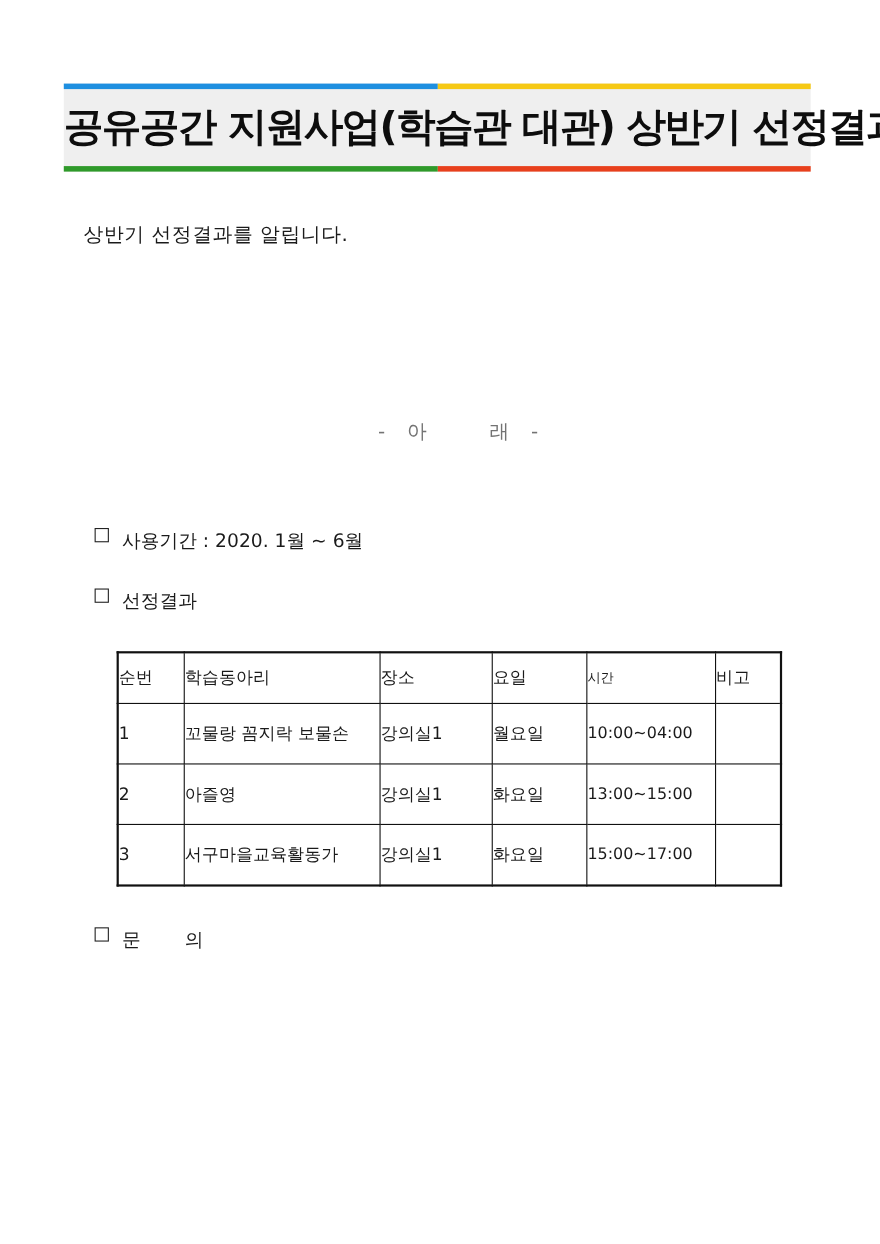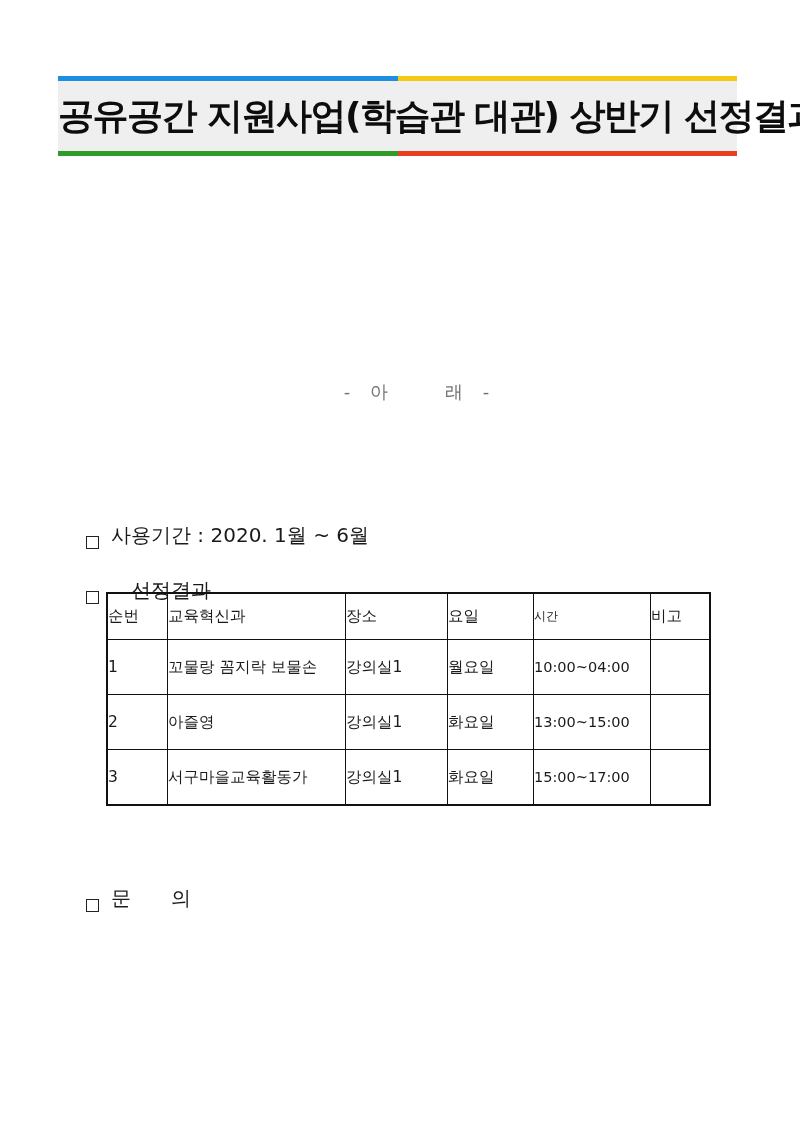--- a/index.html
+++ b/index.html
@@ -72,37 +72,36 @@
       text-align: center;
       font-size: 18px;
       color: #737373;
       word-spacing: 12px;
       letter-spacing: 1px;
       white-space: pre;
     }
     .item {
       position: absolute;
       left: 86px;
-      font-size: 20px;
+      font-size: 17px;
       color: #1a1a1a;
       white-space: pre;
       display: flex;
-      align-items: flex-end;
-      margin-top: 42px;
+      align-items: flex-start;
     }
     .checkbox {
       display: inline-block;
       width: 13px;
       height: 13px;
       border: 1.5px solid #222;
       margin-right: 12px;
       box-sizing: border-box;
     }
     .item.period { top: 480px; }
-    .item.result { top: 535px; gap: 20px; }
+    .item.result { top: 535px; }
     .item.contact { top: 843px; }
     .contact-label-1 { margin-right: 40px; }
 
     table.results {
       position: absolute;
       left: 106px;
       top: 592px;
       border-collapse: collapse;
       border: 2px solid #111;
       font-size: 15.5px;
@@ -130,39 +129,40 @@
 
 <div class="title-box">
   <div class="bar top-left"></div>
   <div class="bar top-right"></div>
   <div class="title-text">공유공간 지원사업(학습관 대관) 상반기 선정결과</div>
   <div class="bar bot-left"></div>
   <div class="bar bot-right"></div>
 </div>
 
 <div class="intro">
+  <span class="line2">상반기 선정결과를 알립니다.</span>
 </div>
 
 <div class="notice-heading">- 아   래 -</div>
 
 <div class="item period">
   <span class="checkbox"></span>
   <span>사용기간 : 2020. 1월 ~ 6월</span>
 </div>
 
 <div class="item result">
   <span class="checkbox"></span>
   <span>선정결과</span>
 </div>
 
 <table class="results">
   <thead>
     <tr>
       <th class="col-no">순번</th>
-      <th class="col-name">교육혁신과</th>
+      <th class="col-name">학습동아리</th>
       <th class="col-place">장소</th>
       <th class="col-day">요일</th>
       <th class="col-time" style="font-size:12px;">시간</th>
       <th class="col-note">비고</th>
     </tr>
   </thead>
   <tbody>
     <tr>
       <td class="col-no">1</td>
       <td class="col-name">꼬물랑 꼼지락 보물손</td>

